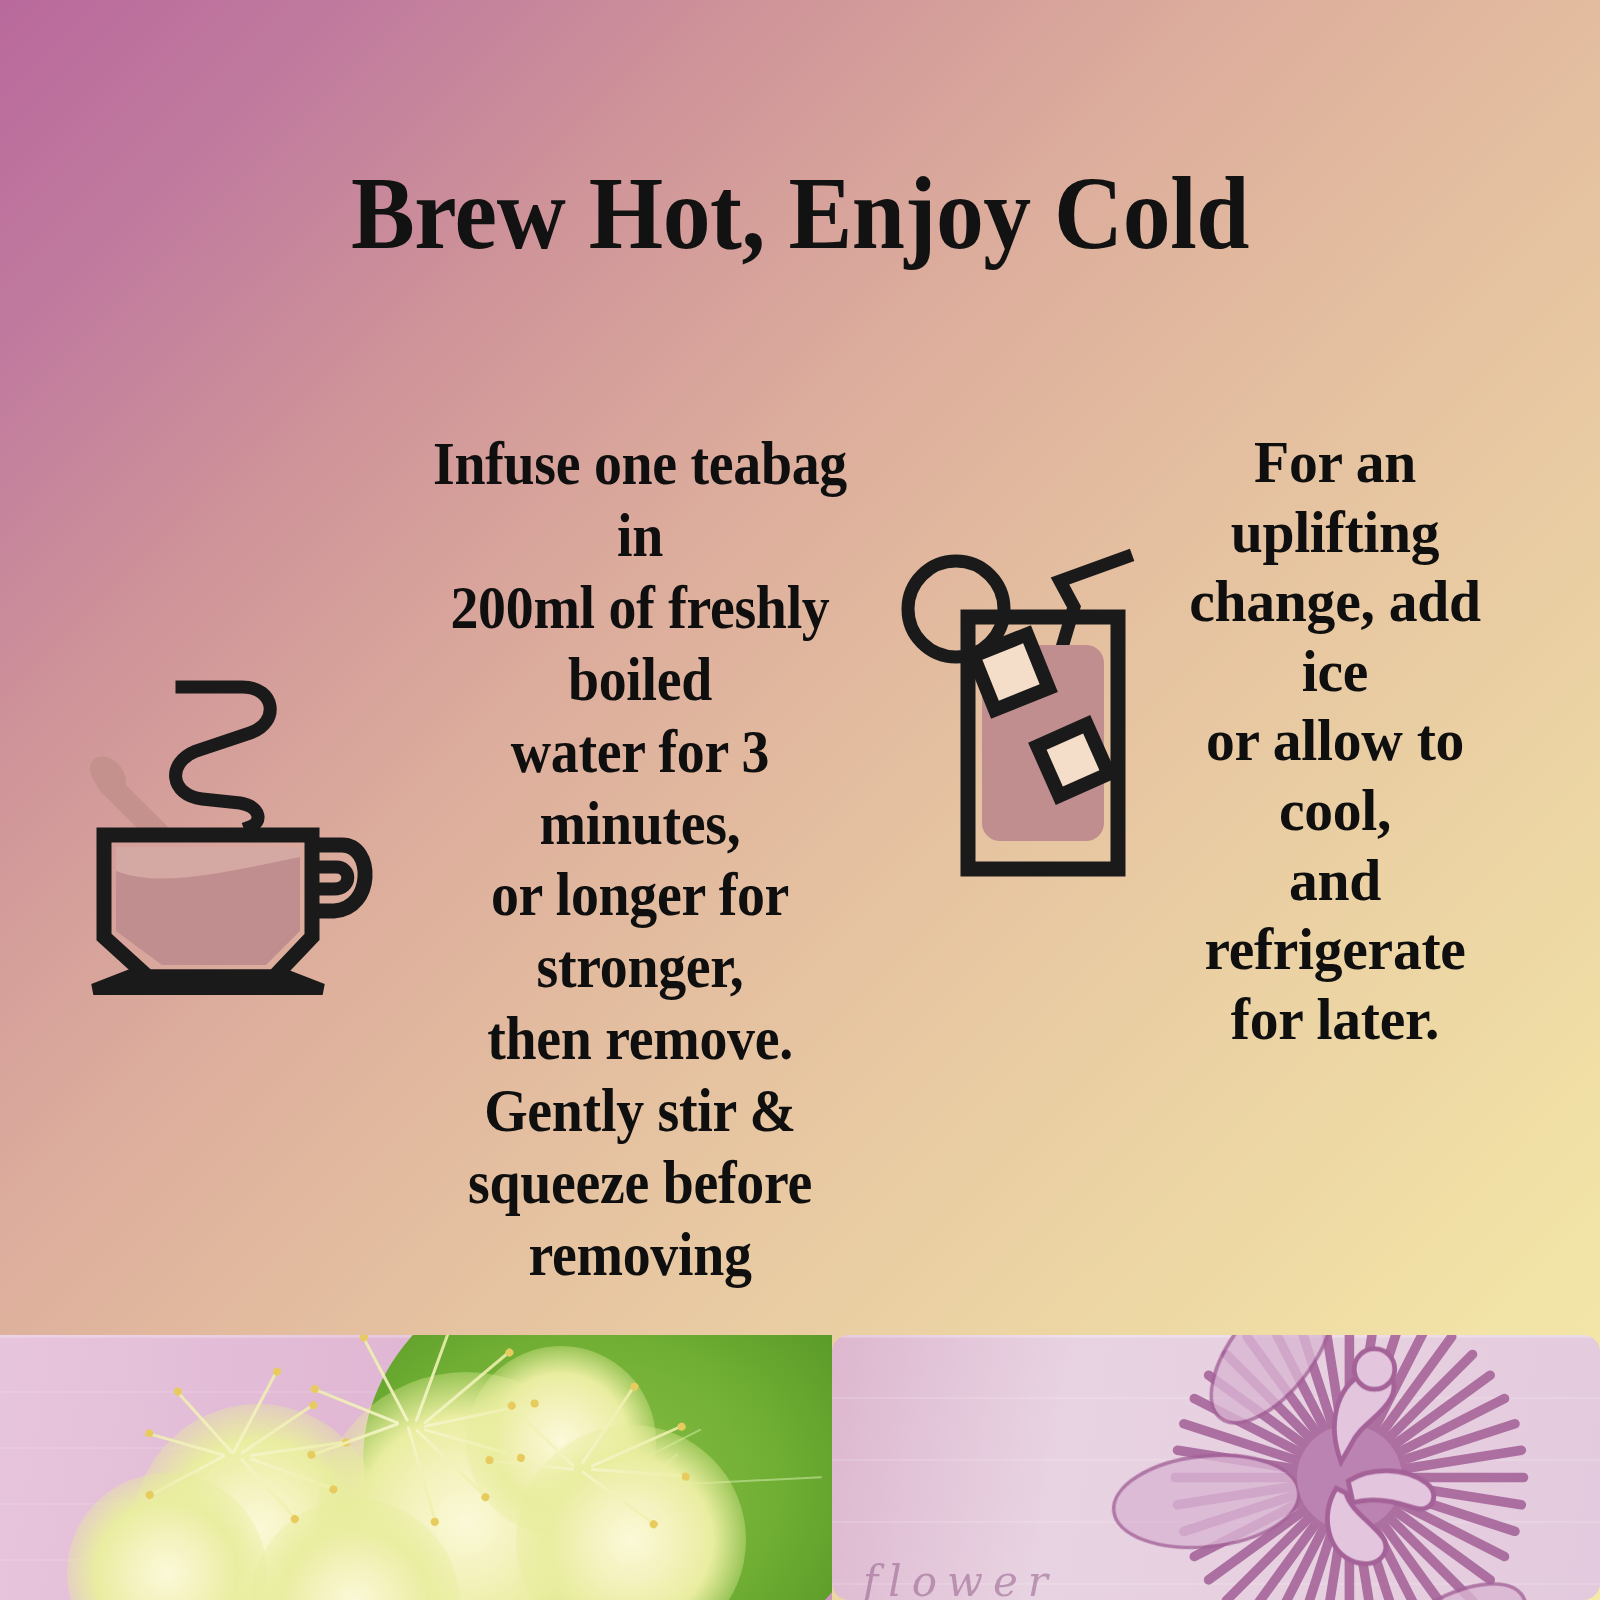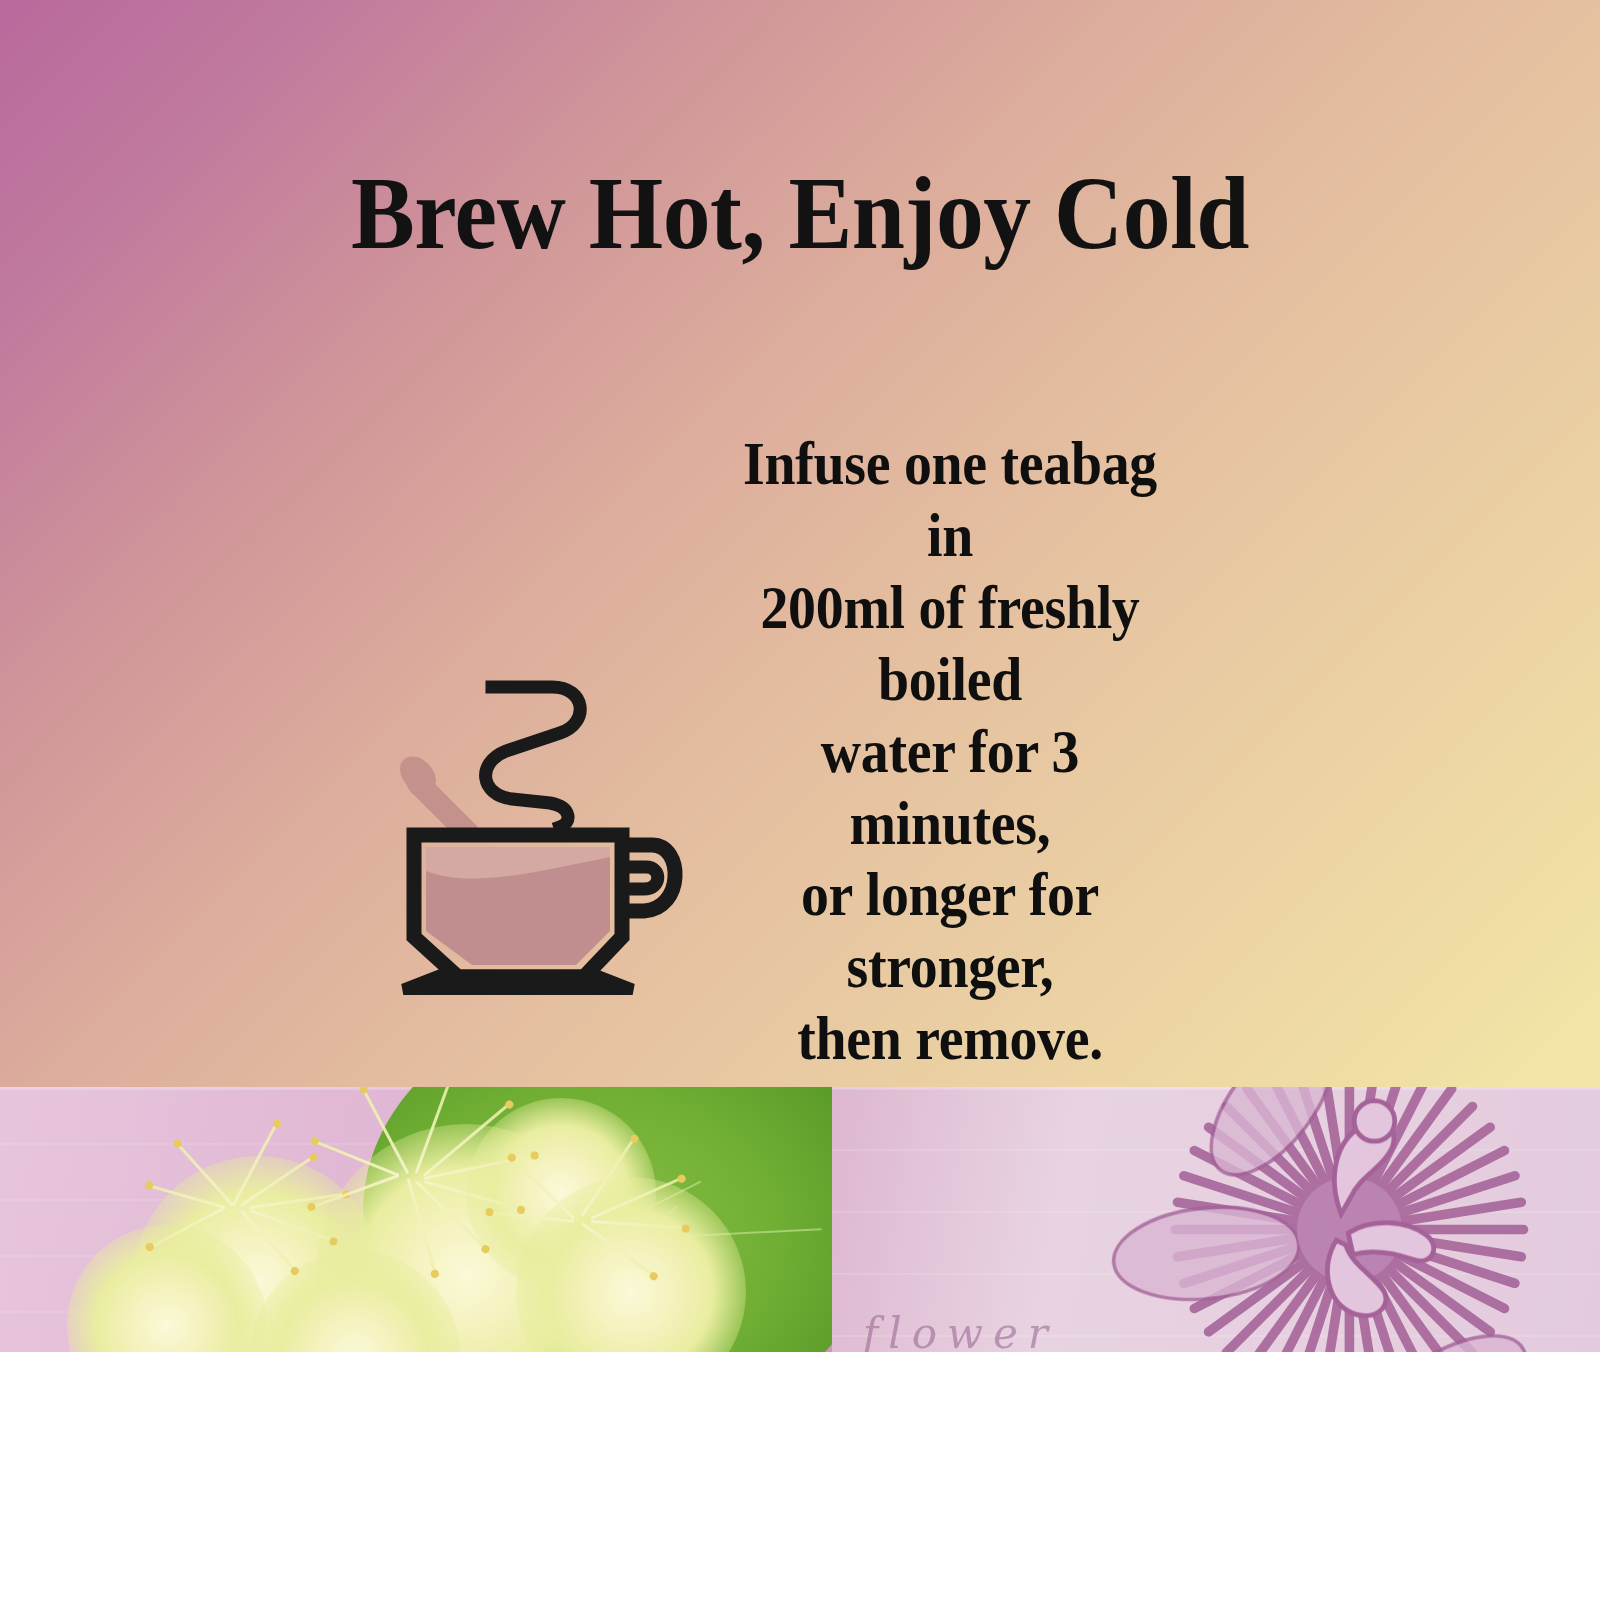--- a/index.html
+++ b/index.html
@@ -4,21 +4,21 @@
 <style>
   * { margin:0; padding:0; box-sizing:border-box; }
   html, body {
     width:1600px; height:1600px;
     font-family:"Liberation Serif", serif;
     overflow:hidden;
   }
 
   .canvas {
     position:relative;
-    width:1600px; height:1352px;
+    width:1600px; height:1600px;
     background:
       linear-gradient(135deg,
         #b9699c 0%,
         #c07a9e 11%,
         #cf9499 24%,
         #dcac9c 38%,
         #e3bc9f 50%,
         #e8c9a2 62%,
         #edd7a4 76%,
         #f2e3a6 88%,
@@ -135,20 +135,21 @@
 
   .photo-right {
     position:relative;
     width:48%;
     background:
       repeating-linear-gradient(to bottom,
         rgba(255,255,255,0.13) 0px, rgba(255,255,255,0.13) 2px,
         rgba(0,0,0,0.00) 2px, rgba(0,0,0,0.00) 62px),
       linear-gradient(100deg,#ddb7cf 0%, #e8d3e2 30%, #e6cfdf 70%, #e3cade 100%);
     overflow:hidden;
+    border-radius:17px;
   }
   .passion-svg { position:absolute; right:-4%; top:-34%; width:78%; height:180%; opacity:0.9; }
   .script {
     position:absolute;
     left:4%; bottom:-6px;
     font-family:"DejaVu Serif", serif;
     font-style:italic;
     font-size:42px;
     color:rgba(150,96,140,0.55);
     letter-spacing:10px;
@@ -196,20 +197,44 @@
         </svg>
       </div>
       <div class="caption caption-left">Infuse one teabag in
 200ml of freshly boiled
 water for 3 minutes,
 or longer for stronger,
 then remove. Gently stir &amp;
 squeeze before removing</div>
     </div>
 
+    <div class="col col-right">
+      <div class="icon-wrap">
+        <svg width="270" height="330" viewBox="0 0 270 330" aria-hidden="true">
+
+          <circle cx="66" cy="62" r="48" fill="none" stroke="#1a1a1a" stroke-width="13"></circle>
+
+          <g fill="none" stroke="#1a1a1a" stroke-width="13" stroke-linecap="square" stroke-linejoin="miter">
+            <path d="M152 168 L184 60 L170 34 L236 10"></path>
+          </g>
+
+          <rect x="92" y="98" width="122" height="196" rx="18" fill="#c08e8e"></rect>
+
+          <rect x="78" y="70" width="150" height="252" fill="none" stroke="#1a1a1a" stroke-width="15" stroke-linejoin="miter"></rect>
+
+          <rect x="92" y="96" width="58" height="58" transform="rotate(-22 121 125)" fill="#f4ddc9" stroke="#1a1a1a" stroke-width="14"></rect>
+          <rect x="156" y="186" width="54" height="54" transform="rotate(-24 183 213)" fill="#f4ddc9" stroke="#1a1a1a" stroke-width="14"></rect>
+        </svg>
+      </div>
+      <div class="caption caption-right">For an uplifting
+change, add ice
+or allow to cool,
+and refrigerate
+for later.</div>
+    </div>
 
   </div>
 
   <div class="photo-band">
 
     <div class="photo-left">
       <div class="photo-seam"></div>
       <div class="leafmass">
         <div class="leaf-vein" style="left:14%;top:50%;width:74%;transform:rotate(6deg);"></div>
         <div class="leaf-vein" style="left:22%;top:40%;width:46%;transform:rotate(22deg);"></div>

